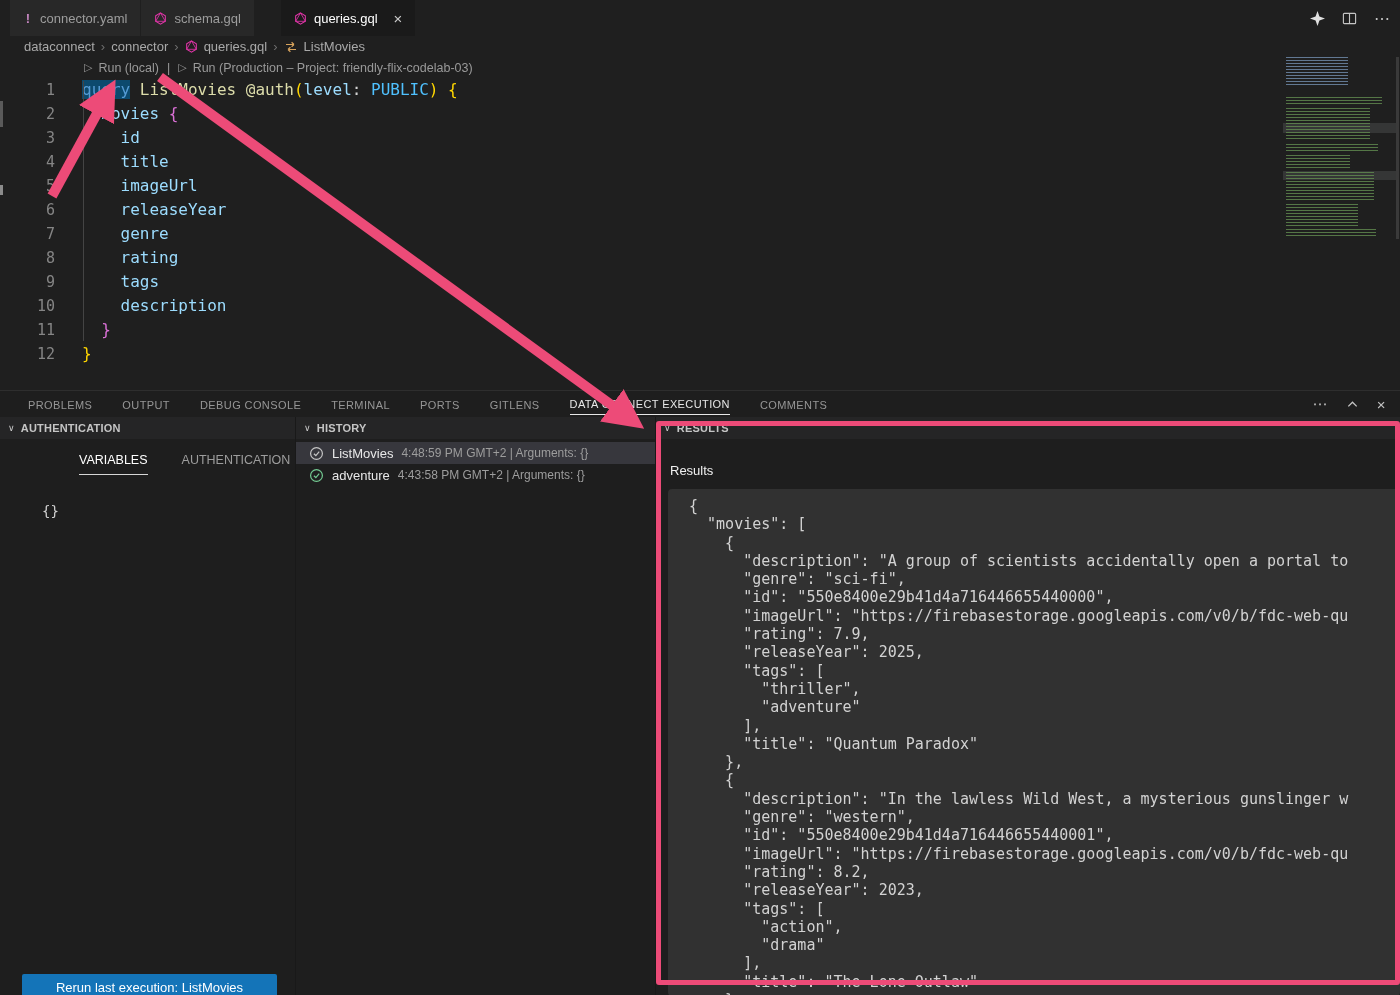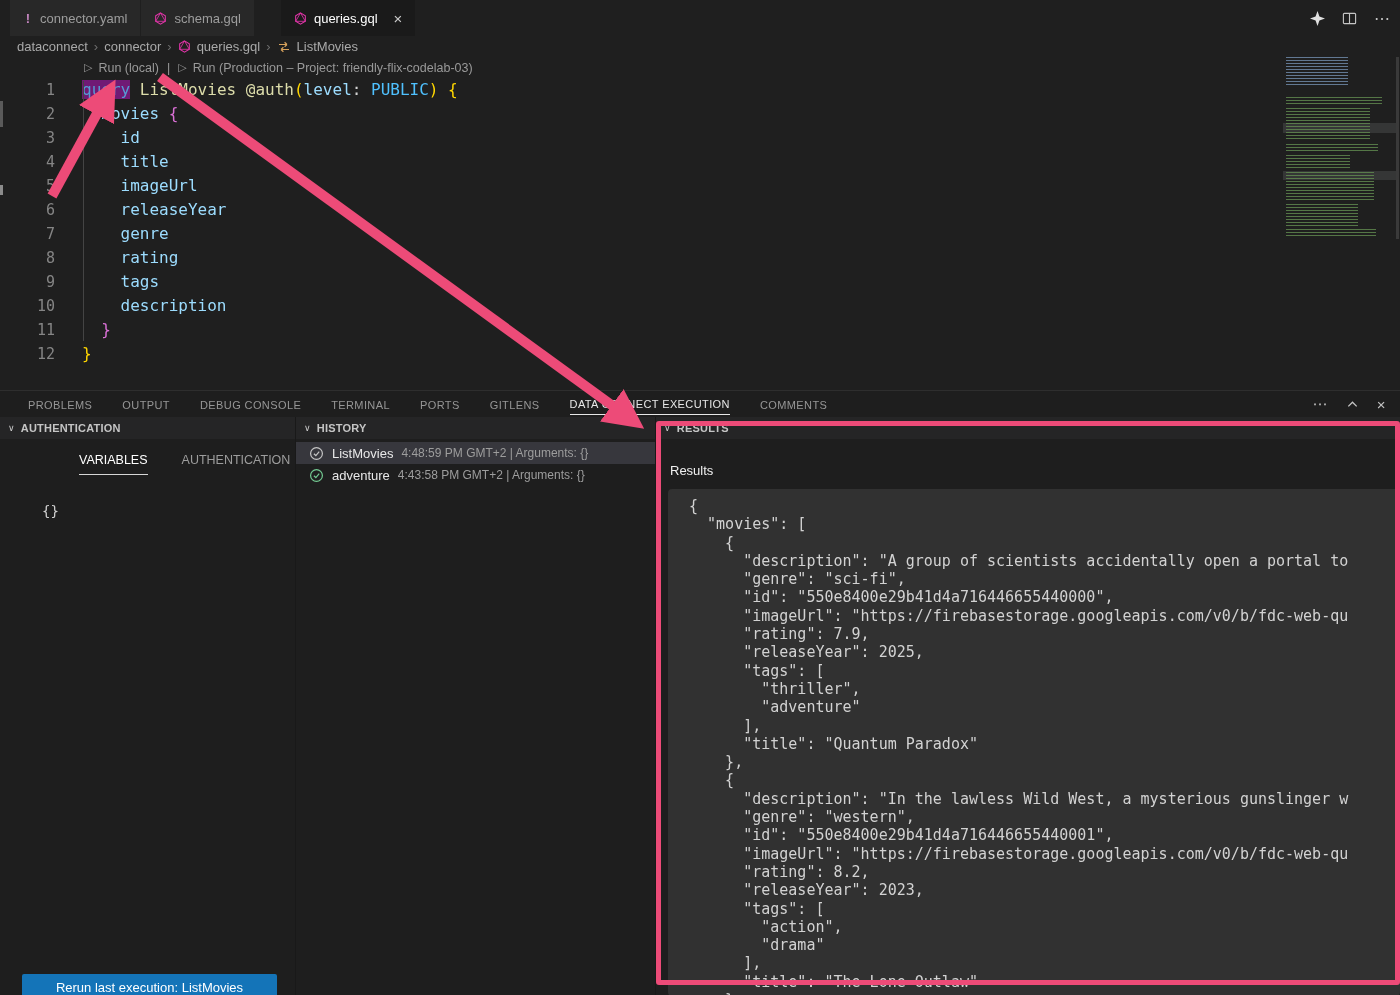--- a/index.html
+++ b/index.html
@@ -12,35 +12,35 @@
   .tabbar{position:absolute;top:0;left:0;right:0;height:36px;background:#1f1f1f;display:flex;align-items:stretch;padding-left:10px;}
   .tab{display:flex;align-items:center;gap:7px;padding:0 13px;font-size:13px;color:#9d9d9d;background:#282828;margin-right:1px;cursor:pointer;}
   .tab.active{background:#1a1a1a;color:#ffffff;margin-left:26px;}
   .yaml-ic{color:#c586c0;font-weight:bold;font-size:13px;width:10px;text-align:center;}
   .gql-ic{flex-shrink:0;}
   .tab-close{margin-left:9px;color:#cccccc;font-size:15px;line-height:1;}
   .editor-actions{position:absolute;right:10px;top:0;height:36px;display:flex;align-items:center;gap:17px;color:#cccccc;}
   .ea-more{font-size:16px;color:#c5c5c5;}
 
   
-  .breadcrumb{position:absolute;top:36px;left:0;right:0;height:21px;display:flex;align-items:center;gap:6px;padding-left:17px;font-size:13px;color:#a9a9a9;background:#1f1f1f;}
+  .breadcrumb{position:absolute;top:36px;left:0;right:0;height:21px;display:flex;align-items:center;gap:6px;padding-left:24px;font-size:13px;color:#a9a9a9;background:#1f1f1f;}
   .bc-sep{color:#6e6e6e;font-size:13px;}
   .codelens{position:absolute;top:57px;left:0;right:0;height:21px;display:flex;align-items:center;gap:6px;padding-left:84px;font-size:12.5px;color:#999999;}
   .cl-play{font-size:11px;}
   .cl-sep{margin:0 2px;}
 
   
   .editor{position:absolute;top:78px;left:0;right:0;height:312px;font-family:"DejaVu Sans Mono",monospace;font-size:16px;line-height:24px;}
   .code-line{display:flex;height:24px;}
   .ln{width:55px;flex-shrink:0;text-align:right;color:#858585;font-size:15px;}
   .lt{padding-left:27px;white-space:pre;}
   .tok{color:#d4d4d4;}
   .tok.kw{color:#569CD6;} .tok.fn{color:#DCDCAA;} .tok.b1{color:#FFD700;} .tok.b2{color:#DA70D6;}
   .tok.field{color:#9CDCFE;} .tok.const{color:#4FC1FF;}
-  .tok.sel{background:#701a75;}
+  .tok.sel{background:#0c4a6e;}
   .indent-guide{position:absolute;left:83px;top:3px;width:1px;height:260px;background:#444444;}
   .edge-mark{position:absolute;left:0;width:3px;background:#5a5a5a;}
 
   
   .minimap{position:absolute;top:57px;right:0;width:117px;height:182px;}
   .mm-b{position:absolute;left:3px;background-size:100% 3px;}
   .mm-code{background:repeating-linear-gradient(180deg,rgba(120,150,185,.75) 0 1px,transparent 1px 3px);}
   .mm-green{background:repeating-linear-gradient(180deg,rgba(98,140,80,.8) 0 1px,transparent 1px 3px);}
   .mm-band{position:absolute;left:0;right:4px;background:rgba(120,123,124,.25);}
   .mm-scroll{position:absolute;right:1px;top:0;width:3px;height:182px;background:#3a3a3a;}

